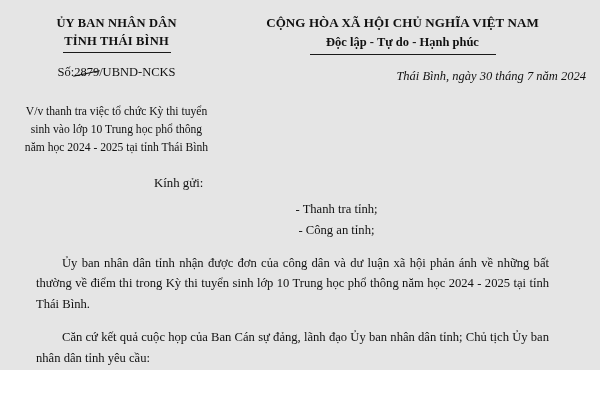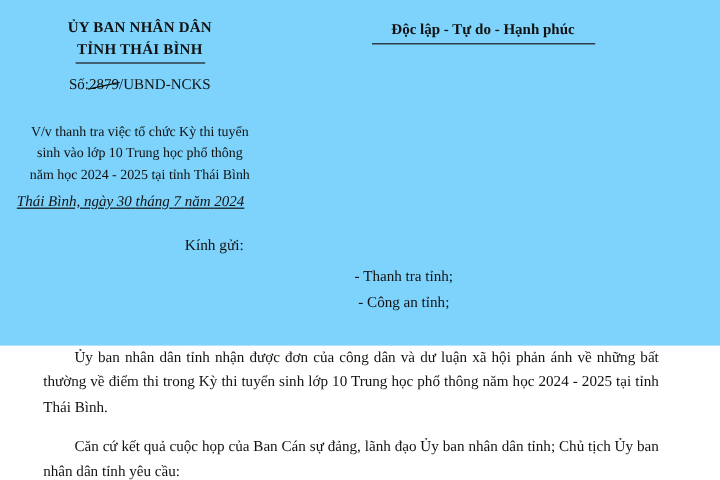--- a/index.html
+++ b/index.html
@@ -10,22 +10,22 @@
     width: 600px;
     height: 400px;
     background: #ffffff;
     font-family: "Liberation Serif", serif;
     color: #111111;
     overflow: hidden;
   }
   .page {
     position: relative;
     width: 600px;
-    height: 288px;
-    background: #7dd3fc;
+    height: 370px;
+    background: #e5e5e5;
   }
   
   .header {
     display: flex;
     flex-direction: row;
     padding: 12px 14px 0 14px;
   }
   .header-left {
     width: 205px;
     text-align: center;
@@ -58,32 +58,31 @@
     height: 1px;
     background: #1a1a1a;
     margin: 2px auto 0 auto;
   }
   .rule-left { width: 108px; }
   .rule-right { width: 186px; }
 
   
   .meta {
     display: flex;
-    flex-direction: column;
+    flex-direction: row;
     padding: 8px 14px 0 14px;
   }
   .meta-left {
     width: 205px;
     text-align: center;
   }
   .meta-right {
     flex: 1;
-    text-align: left;
+    text-align: right;
     padding-top: 4px;
-    text-decoration: underline;
   }
   .docnum {
     font-size: 12.5px;
     line-height: 1.5;
     white-space: nowrap;
   }
   .docnum .num {
     position: relative;
     display: inline-block;
   }
@@ -131,40 +130,41 @@
     text-align: center;
   }
   .recipient {
     font-size: 12.6px;
     line-height: 1.68;
     white-space: nowrap;
   }
   .para {
     text-align: justify;
     text-indent: 26px;
-    margin-top: 25px;
+    margin-top: 11px;
     font-size: 12.6px;
     line-height: 1.64;
   }
   .para.tight {
     margin-top: 10px;
   }
 </style>
 </head>
 <body>
 
 <div class="page">
 
   <div class="header">
     <div class="header-left">
       <div class="org-line1">ỦY BAN NHÂN DÂN</div>
       <div class="org-line2">TỈNH THÁI BÌNH</div>
       <div class="rule rule-left"></div>
     </div>
     <div class="header-right">
+      <div class="nation-line1">CỘNG HÒA XÃ HỘI CHỦ NGHĨA VIỆT NAM</div>
       <div class="nation-line2">Độc lập - Tự do - Hạnh phúc</div>
       <div class="rule rule-right"></div>
     </div>
   </div>
 
   <div class="meta">
     <div class="meta-left">
       <div class="docnum">
         <span>Số:</span><span class="num">2879</span><span>/UBND-NCKS</span>
       </div>

